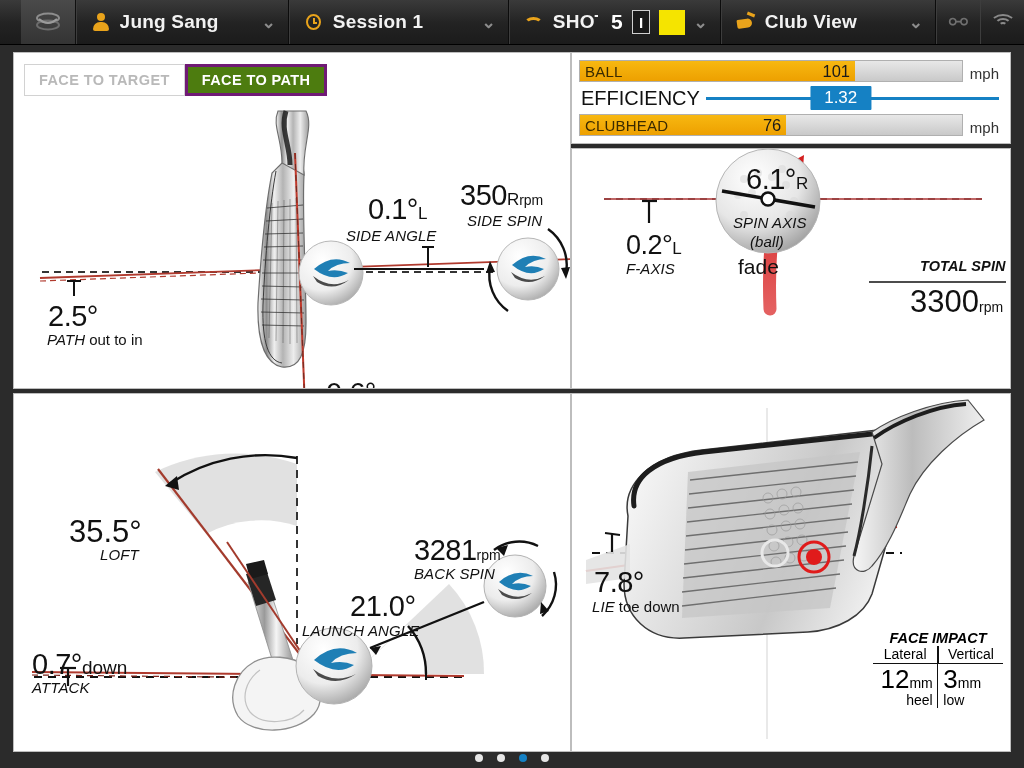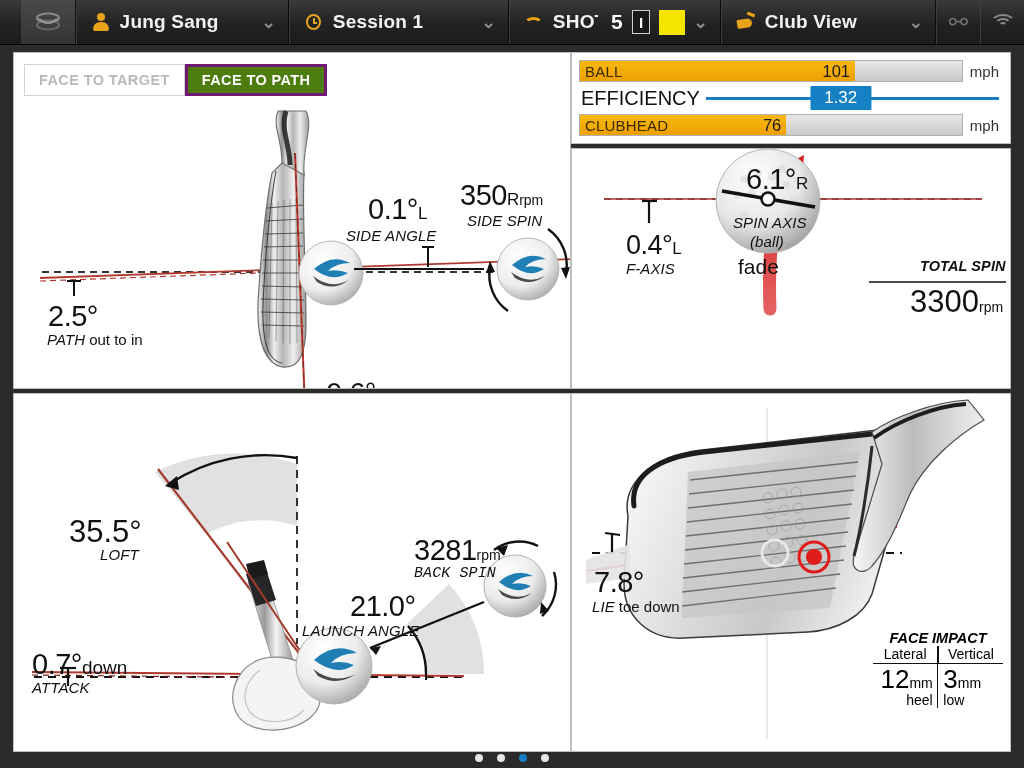--- a/index.html
+++ b/index.html
@@ -128,21 +128,21 @@
   .toggle { position: absolute; left: 10px; top: 11px; display: flex; }
   .tg-btn {
     height: 32px; padding: 0 14px; display: flex; align-items: center;
     font-size: 14.5px; font-weight: bold; letter-spacing: .4px;
   }
   .tg-off { background: #fff; color: #b9b9b9; border: 1px solid #d2d2d2; }
   .tg-on  { background: #4d7c0f; color: #fff; border: 3px solid #701a75; }
 
   
   .bars { position: absolute; left: 7px; top: 7px; width: 426px; }
-  .bar-row { display: flex; align-items: center; height: 22px; margin-bottom: 3px; }
+  .bar-row { display: flex; align-items: flex-end; height: 22px; margin-bottom: 3px; }
   .bar-track {
     position: relative; flex: 1; height: 22px;
     background: linear-gradient(180deg,#e8e8e8,#c9c9c9);
     border: 1px solid #b0b0b0; overflow: hidden;
   }
   .bar-fill {
     position: absolute; left: 0; top: 0; bottom: 0;
     background: linear-gradient(180deg,#f7b811,#eda000);
     display: flex; align-items: center; justify-content: space-between;
     padding: 0 5px;
@@ -450,21 +450,21 @@
     <div class="ann" style="left:773px; top:0;"></div>
 
     <div class="ann" style="left:174px; top:14px;">
       <span class="big">6.1°</span><span class="supL">R</span>
     </div>
     <div class="ann sub" style="left:161px; top:65px;">SPIN AXIS</div>
     <div class="ann sub" style="left:178px; top:84px;">(ball)</div>
     <div class="ann" style="left:166px; top:106px; font-size:21px;">fade</div>
 
     <div class="ann" style="left:54px; top:81px;">
-      <span class="big2">0.4°</span><span class="supL">L</span>
+      <span class="big2">0.2°</span><span class="supL">L</span>
     </div>
     <div class="ann sub" style="left:54px; top:111px;">F-AXIS</div>
 
     <div class="ann sub" style="left:348px; top:109px; font-weight:bold; font-size:14.5px;">TOTAL SPIN</div>
     <div class="ann" style="left:338px; top:135px;">
       <span style="font-size:31px">3300</span><span class="unit">rpm</span>
     </div>
   </div>
 
   <div class="panel p-bl">
@@ -544,21 +544,21 @@
     </svg>
 
     <div class="ann" style="left:55px; top:120px;">
       <span style="font-size:31px">35.5°</span>
     </div>
     <div class="ann sub" style="left:86px; top:152px;">LOFT</div>
 
     <div class="ann" style="left:400px; top:140px;">
       <span class="big">3281</span><span class="unit">rpm</span>
     </div>
-    <div class="ann sub" style="left:400px; top:171px;font-family:Liberation Mono, monospace;">BACK SPIN</div>
+    <div class="ann sub" style="left:400px; top:171px;">BACK SPIN</div>
 
     <div class="ann" style="left:336px; top:196px;">
       <span class="big">21.0°</span>
     </div>
     <div class="ann sub" style="left:288px; top:228px;">LAUNCH ANGLE</div>
 
     <div class="ann" style="left:18px; top:254px;">
       <span class="big">0.7°</span><span class="subn" style="font-size:19px">down</span>
     </div>
     <div class="ann sub" style="left:18px; top:285px;">ATTACK</div>

